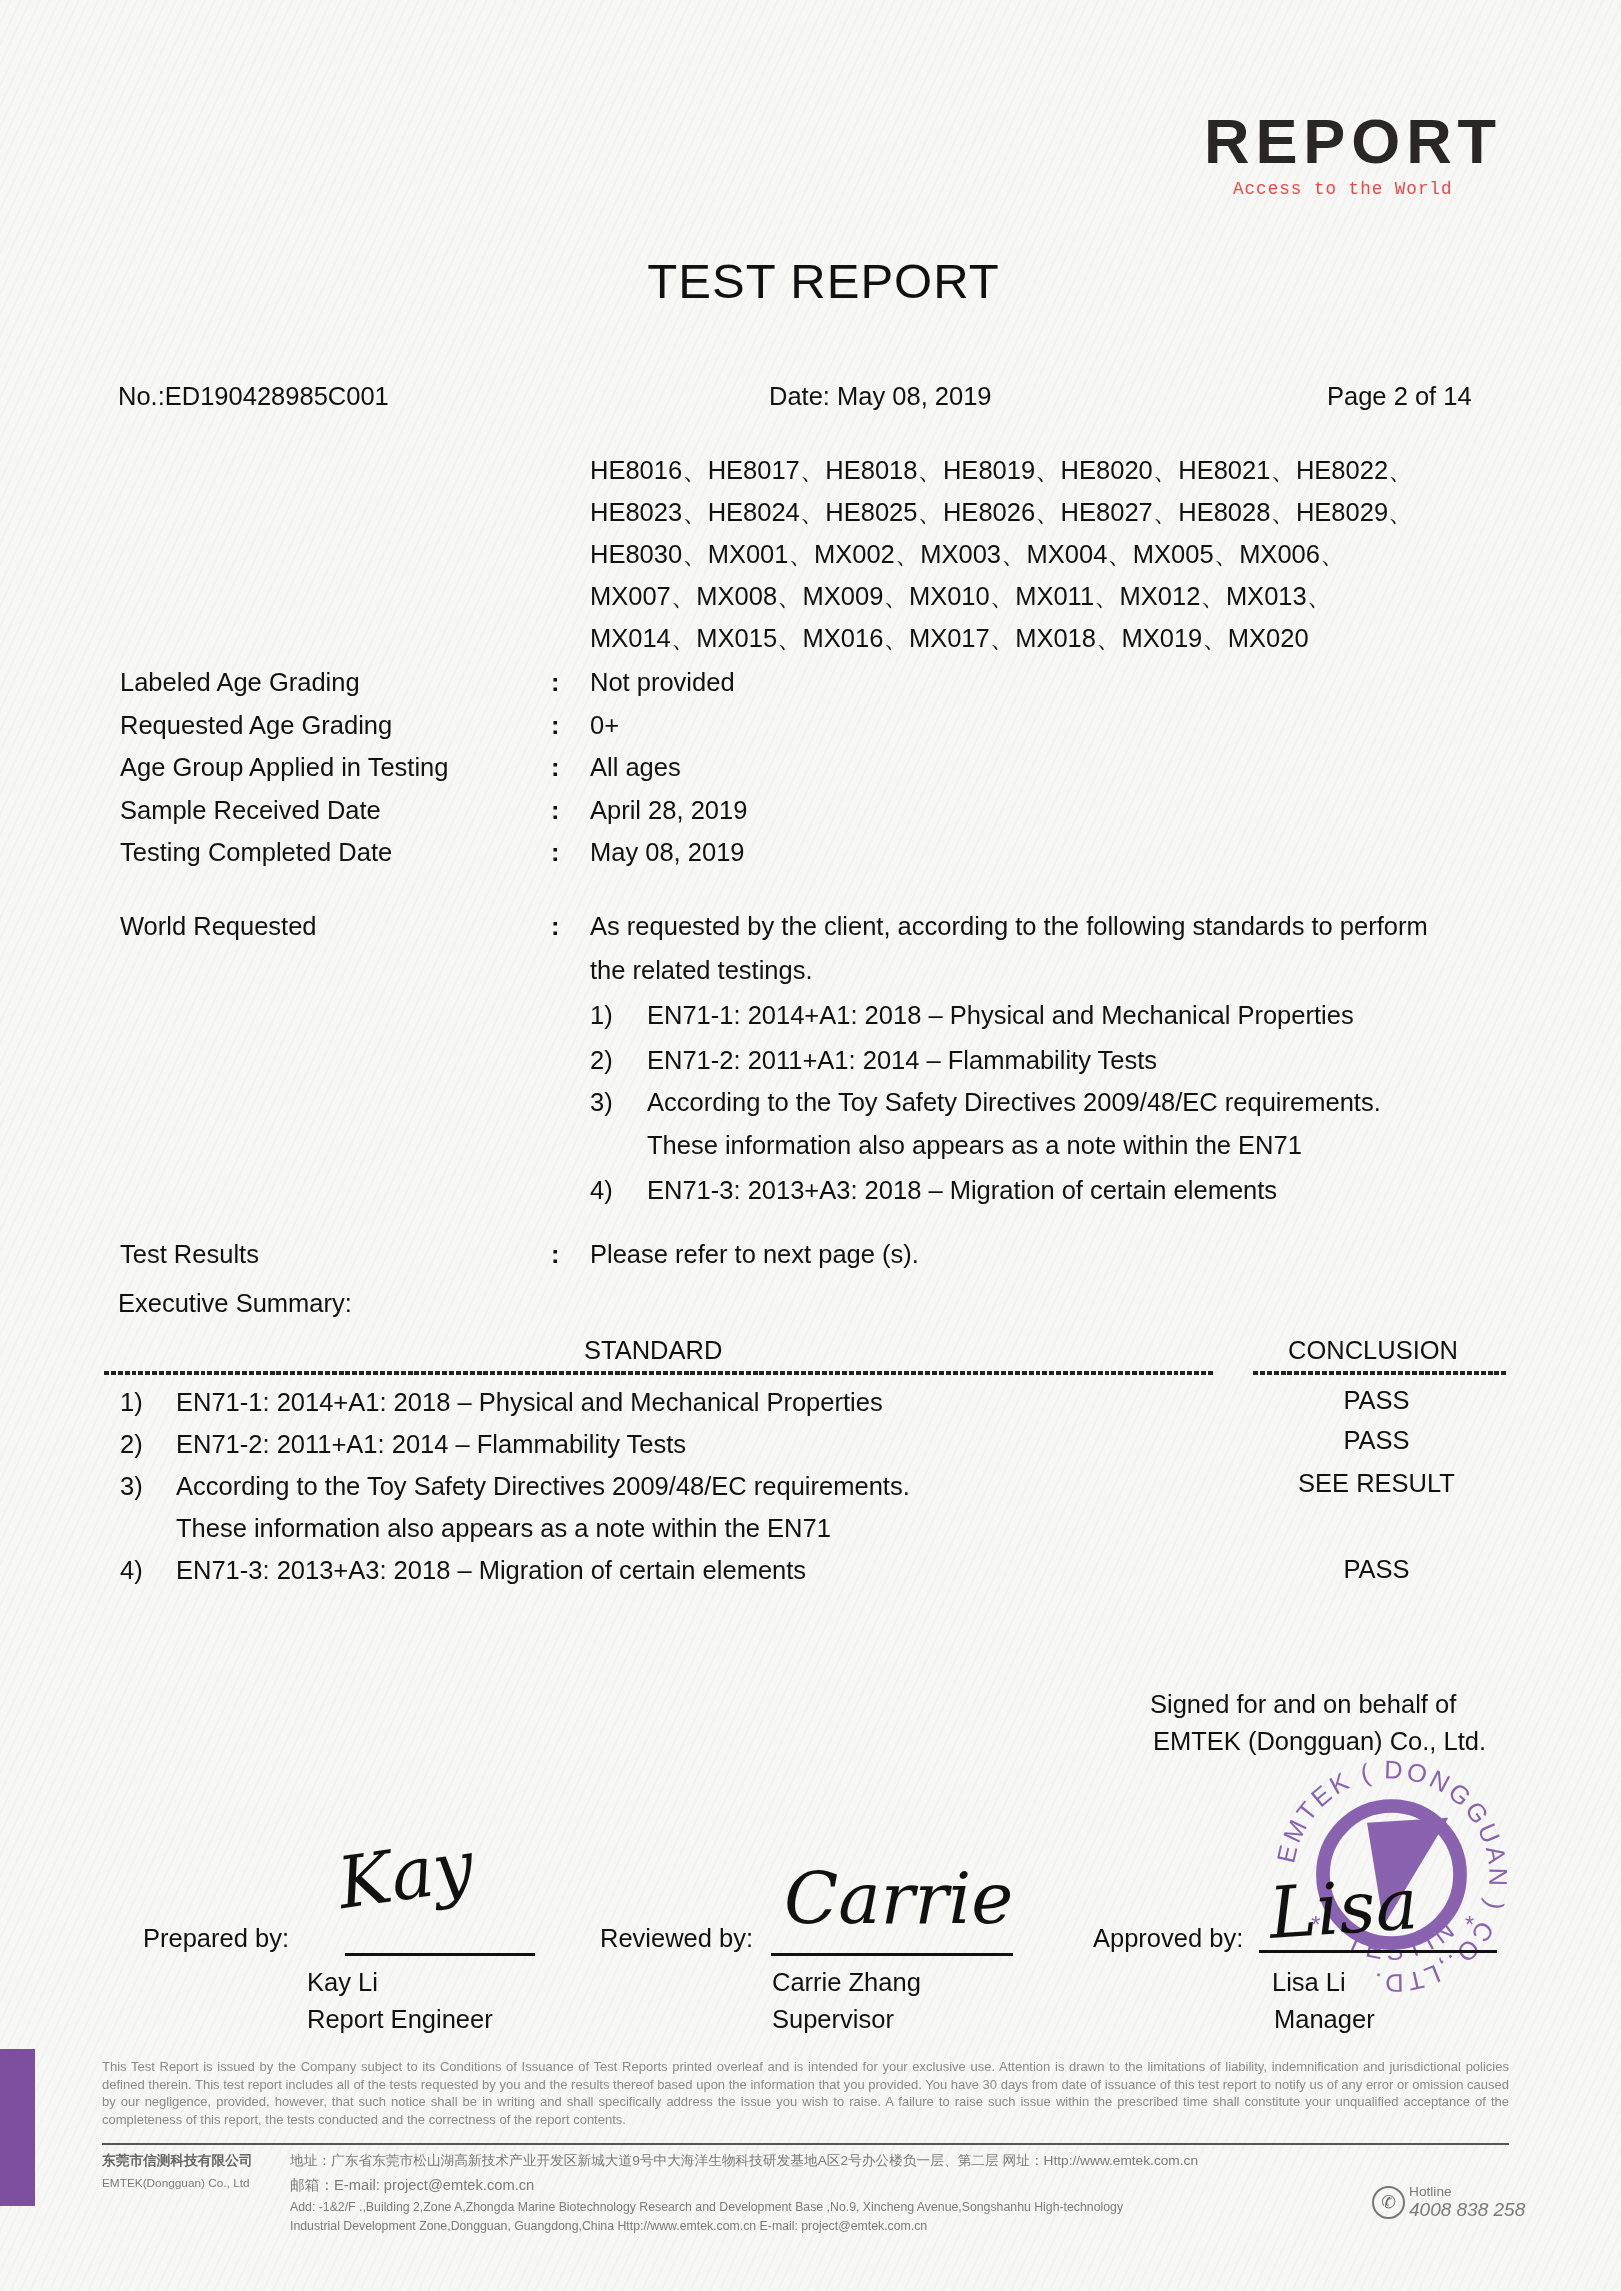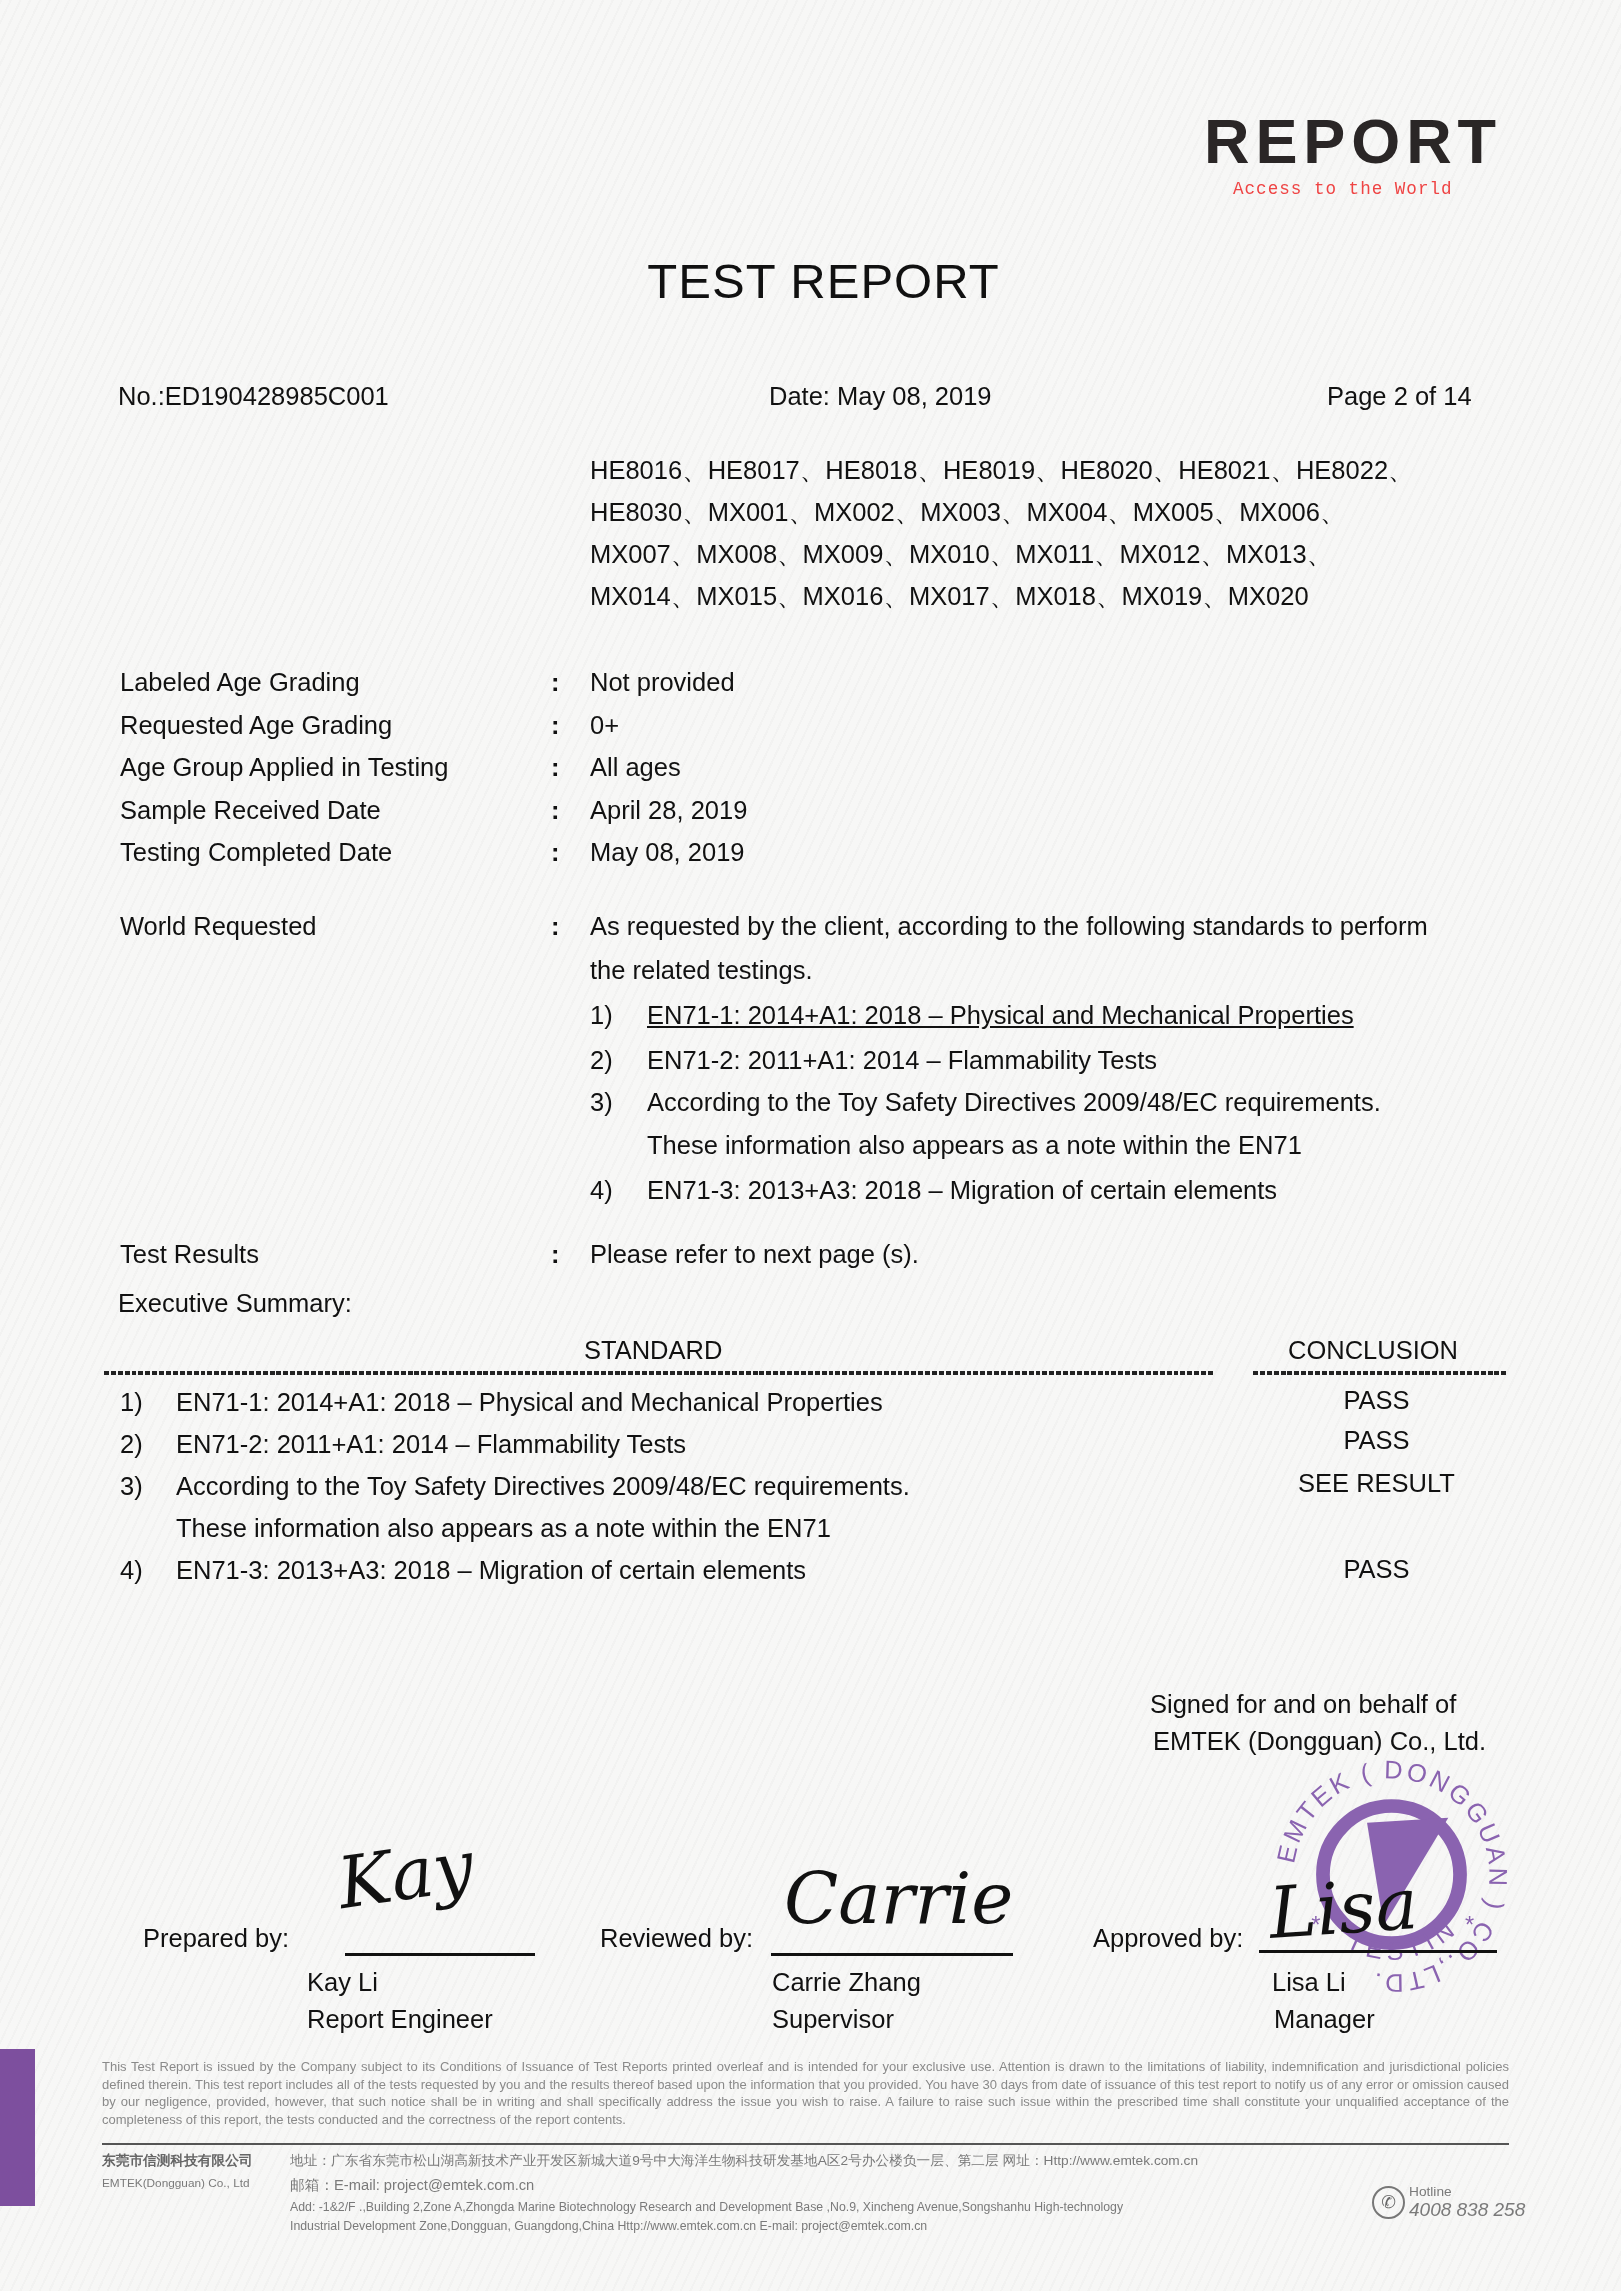--- a/index.html
+++ b/index.html
@@ -41,20 +41,21 @@
 </div>
 
 <div class="abs title">TEST REPORT</div>
 
 <div class="abs hdr" style="left:118px;">No.:ED190428985C001</div>
 <div class="abs hdr" style="left:769px;">Date: May 08, 2019</div>
 <div class="abs hdr" style="left:1327px;">Page 2 of  14</div>
 
 <div class="abs models">
   <div>HE8016、HE8017、HE8018、HE8019、HE8020、HE8021、HE8022、</div>
+  <div>HE8023、HE8024、HE8025、HE8026、HE8027、HE8028、HE8029、</div>
   <div>HE8030、MX001、MX002、MX003、MX004、MX005、MX006、</div>
   <div>MX007、MX008、MX009、MX010、MX011、MX012、MX013、</div>
   <div>MX014、MX015、MX016、MX017、MX018、MX019、MX020</div>
 </div>
 
 <div class="abs lbl" style="top:668px;">Labeled Age Grading</div>
 <div class="abs colon" style="top:668px;">:</div>
 <div class="abs val" style="top:668px;">Not provided</div>
 
 <div class="abs lbl" style="top:711px;">Requested Age Grading</div>
@@ -71,21 +72,21 @@
 
 <div class="abs lbl" style="top:838px;">Testing Completed Date</div>
 <div class="abs colon" style="top:838px;">:</div>
 <div class="abs val" style="top:838px;">May 08, 2019</div>
 
 <div class="abs lbl" style="top:912px;">World Requested</div>
 <div class="abs colon" style="top:912px;">:</div>
 <div class="abs val" style="top:912px;">As requested by the client, according to the following standards to perform</div>
 <div class="abs val" style="top:956px;">the related testings.</div>
 
-<div class="abs req-item" style="top:1001px;text-decoration:underline;">
+<div class="abs req-item" style="top:1001px;">
   <span class="req-num">1)</span><span>EN71-1: 2014+A1: 2018 – Physical and Mechanical Properties</span>
 </div>
 <div class="abs req-item" style="top:1046px;">
   <span class="req-num">2)</span><span>EN71-2: 2011+A1: 2014 – Flammability Tests</span>
 </div>
 <div class="abs req-item" style="top:1088px;">
   <span class="req-num">3)</span><span>According to the Toy Safety Directives 2009/48/EC requirements.</span>
 </div>
 <div class="abs req-item" style="top:1131px; left:647px;">These information also appears as a note within the EN71</div>
 <div class="abs req-item" style="top:1176px;">

